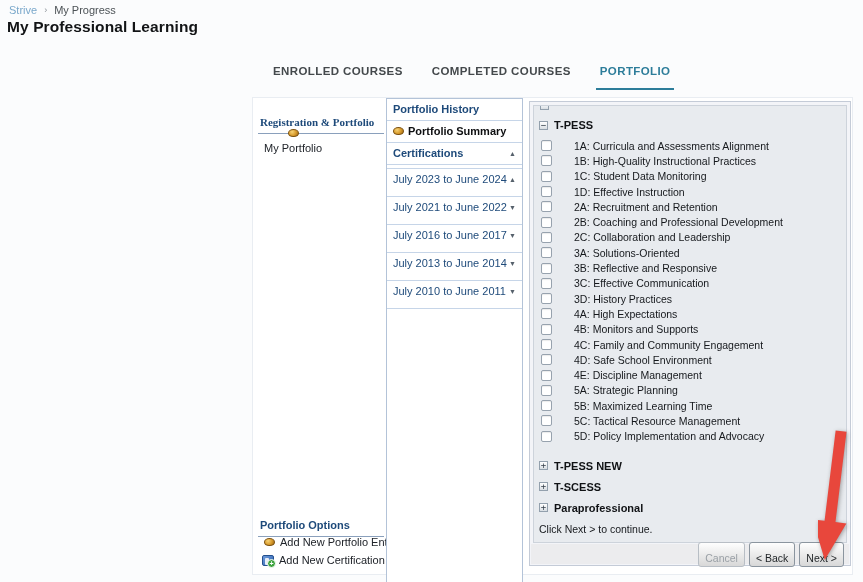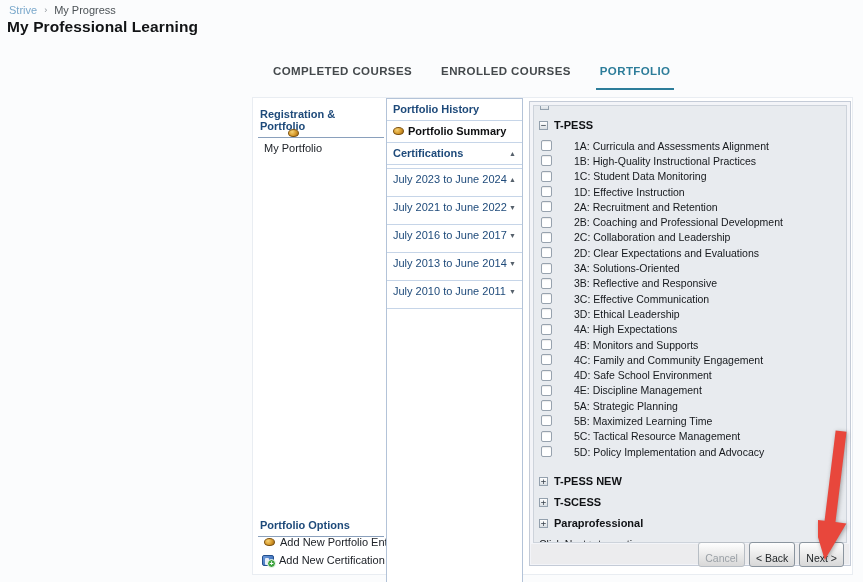--- a/index.html
+++ b/index.html
@@ -23,21 +23,21 @@
          padding:10px 4px 11px; cursor:pointer; border-bottom:2px solid transparent; }
   .tab.active { color:#2d7d9a; border-bottom-color:#2d7d9a; }
 
   
   .content { position:absolute; left:252px; top:97px; width:601px; height:478px;
              background:#ffffff; border:1px solid #e9edf2; }
 
   
   .lp-header { position:absolute; left:5px; width:126px; color:#1e4a7a; font-weight:bold;
                font-size:11px; padding:2px 2px 5px; border-bottom:1px solid #8aa0bc; }
-  .lp-header.top { top:8px; }
+  .lp-header.top { top:16px;font-family:Liberation Serif, serif; }
   .lp-header.bottom { top:419px; }
   .lp-item { position:absolute; left:11px; display:flex; align-items:center; gap:5px;
              font-size:11px; color:#20242a; cursor:pointer; white-space:nowrap; }
 
   
   .gem-icon { display:inline-block; width:11px; height:8px; flex:0 0 auto;
               background:radial-gradient(circle at 35% 30%, #f6d276, #d79a2b 55%, #9a6414);
               border:1px solid #7d5210; border-radius:50% 50% 46% 46%; }
   
   .cert-icon { display:inline-block; position:relative; width:12px; height:11px; flex:0 0 auto;
@@ -99,22 +99,22 @@
 <body>
 
 <div class="breadcrumb">
   <span class="crumb-home">Strive</span>
   <span class="crumb-sep">›</span>
   <span class="crumb-current">My Progress</span>
 </div>
 <div class="page-title">My Professional Learning</div>
 
 <div class="tabs">
+  <div class="tab">ENROLLED COURSES</div>
   <div class="tab">COMPLETED COURSES</div>
-  <div class="tab">ENROLLED COURSES</div>
   <div class="tab active">PORTFOLIO</div>
 </div>
 
 <div class="content">
 
   <div class="lp-header top">Registration &amp; Portfolio</div>
   <div class="lp-item" style="top:31px;flex-direction:column;">
     <span class="gem-icon"></span>
     <span>My Portfolio</span>
   </div>
@@ -215,43 +215,39 @@
           <div class="cb-row">
             <span class="checkbox"></span>
             <span>2B: Coaching and Professional Development</span>
           </div>
 
           <div class="cb-row">
             <span class="checkbox"></span>
             <span>2C: Collaboration and Leadership</span>
           </div>
 
-          <div class="cb-row">
-            <span class="checkbox"></span>
-            <span>2D: Clear Expectations and Evaluations</span>
-          </div>
 
           <div class="cb-row">
             <span class="checkbox"></span>
             <span>3A: Solutions-Oriented</span>
           </div>
 
           <div class="cb-row">
             <span class="checkbox"></span>
             <span>3B: Reflective and Responsive</span>
           </div>
 
           <div class="cb-row">
             <span class="checkbox"></span>
             <span>3C: Effective Communication</span>
           </div>
 
           <div class="cb-row">
             <span class="checkbox"></span>
-            <span>3D: Ethical Leadership</span>
+            <span>3D: History Practices</span>
           </div>
 
           <div class="cb-row">
             <span class="checkbox"></span>
             <span>4A: High Expectations</span>
           </div>
 
           <div class="cb-row">
             <span class="checkbox"></span>
             <span>4B: Monitors and Supports</span>

